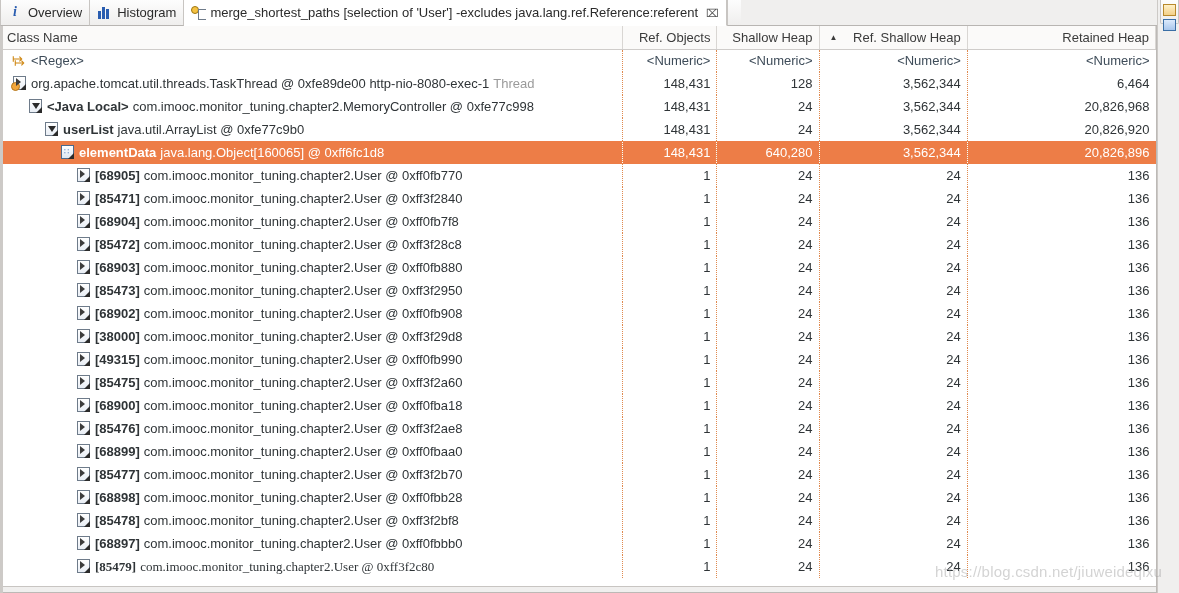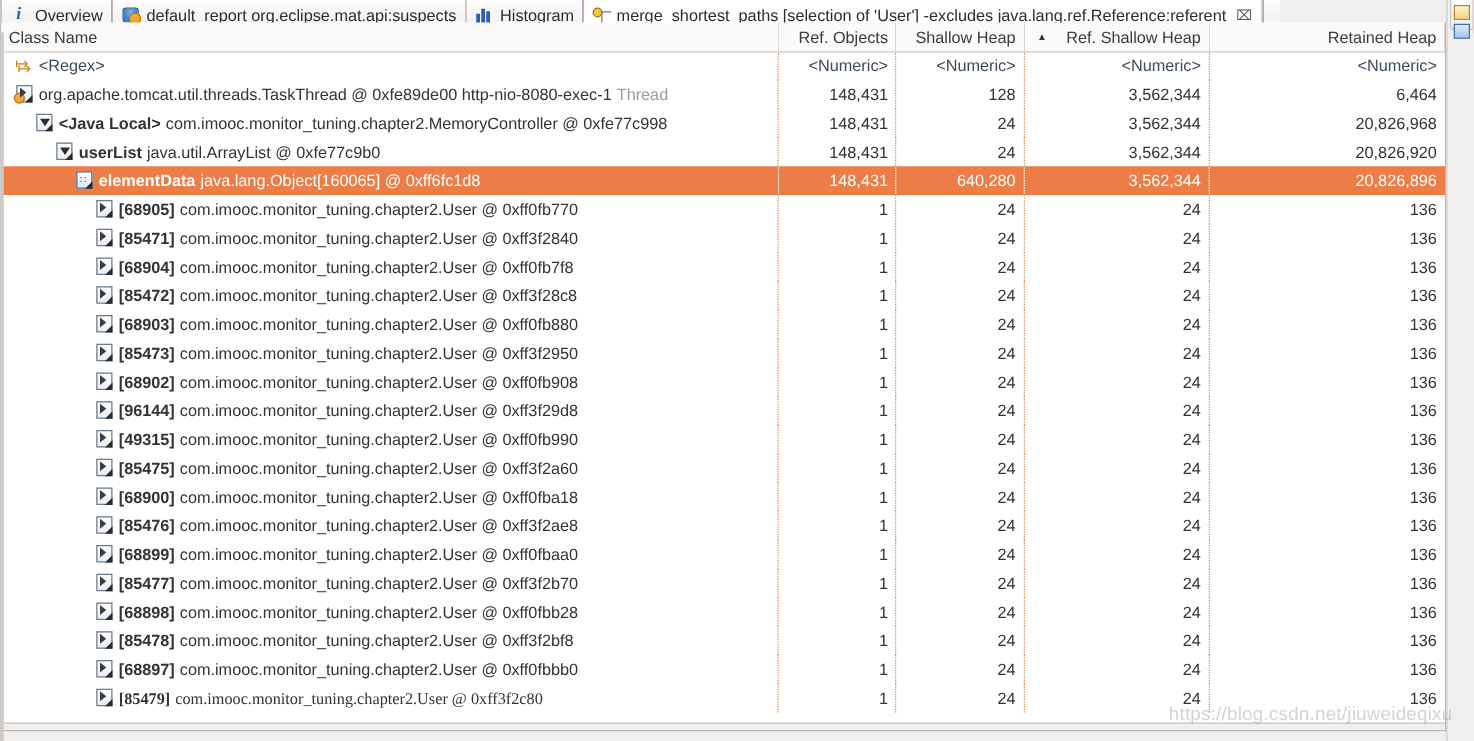--- a/index.html
+++ b/index.html
@@ -116,21 +116,21 @@
     border: 1px solid #c8c5c2; border-top: none;
     border-radius: 0 0 2px 2px;
   }
   .rp-ico { position: absolute; left: 5px; width: 13px; height: 12px; }
   .rp-ico1 { top: 4px; border: 1px solid #b8892c; background: linear-gradient(#fff1c8,#f3d089); }
   .rp-ico2 { top: 19px; border: 1px solid #3a6ea5; background: linear-gradient(#dceafc,#a8c6ec); }
 
   
   .tablewrap {
     position: absolute;
-    left: 0; top: 18px;
+    left: 0; top: 26px;
     width: 1157px; height: 567px;
     background: #ffffff;
     border: 1px solid #bcb9b6;
     border-top: none;
     overflow: hidden;
   }
   table.tree {
     border-collapse: collapse;
     width: 1155px;
     table-layout: fixed;
@@ -267,26 +267,20 @@
 </style>
 </head>
 <body>
 
 <div id="app">
 
   <div class="tabbar" id="tabbar">
       <div class="tab">
         <span class="ico ico-info"></span>
         <span class="tab-label">Overview</span>
-      </div>
-      <div class="tab">
-        <span class="ico">
-          <span class="ico-db" style="position:absolute;left:1px;top:1px;"></span>
-        </span>
-        <span class="tab-label">default_report org.eclipse.mat.api:suspects</span>
       </div>
       <div class="tab">
         <span class="ico">
           <span class="ico-hist" style="position:absolute;left:1px;top:2px;">
             <i></i>
             <i></i>
             <i></i>
           </span>
         </span>
         <span class="tab-label">Histogram</span>
@@ -531,21 +525,21 @@
           </tr>
           <tr class="">
             <td class="colname" style="width: 621px;">
               <span class="cellflex">
                 <span class="indent" style="width:64px"></span>
                 <span class="ri">
                   <span class="ri-doc arrmark" style="position:absolute;left:2px;top:0px;">
                     <span class="arr"></span>
                   </span>
                 </span>
-                <span class="bold">[96144]</span>
+                <span class="bold">[38000]</span>
                 <span>com.imooc.monitor_tuning.chapter2.User @ 0xff3f29d8</span>
               </span>
             </td>
             <td style="width: 94px;">1</td>
             <td style="width: 102px;">24</td>
             <td style="width: 148px;">24</td>
             <td class="last" style="width: 188px;">136</td>
           </tr>
           <tr class="">
             <td class="colname" style="width: 621px;">

